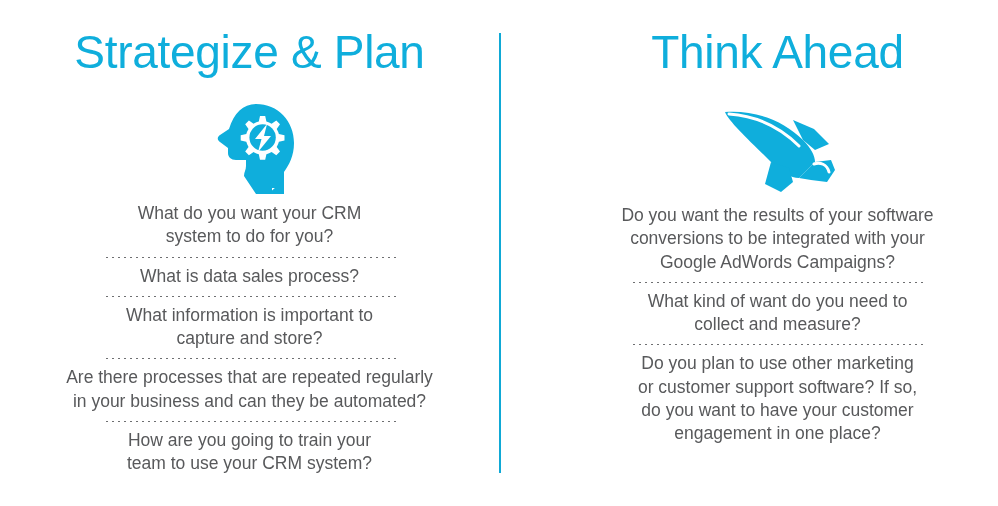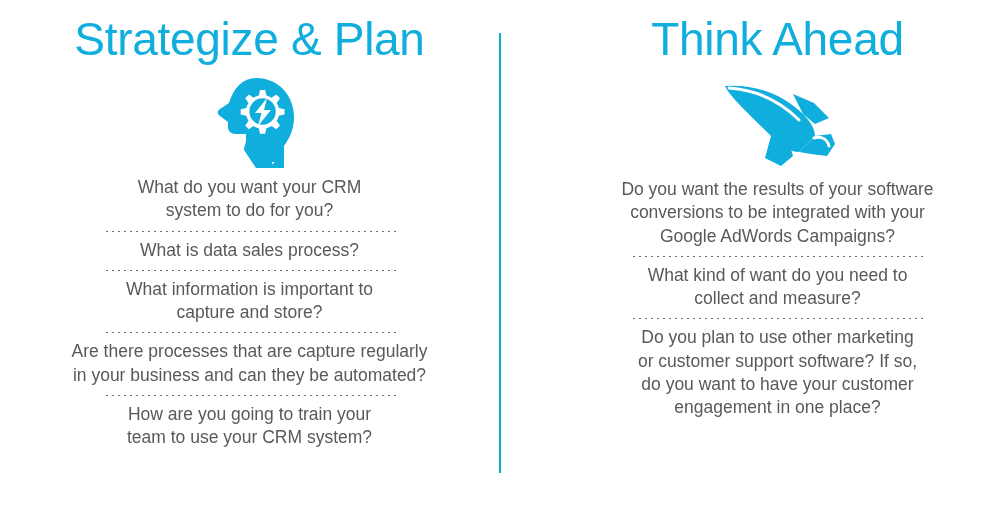--- a/index.html
+++ b/index.html
@@ -37,21 +37,21 @@
   .divider {
     position: absolute;
     left: 499px;
     top: 33px;
     width: 2px;
     height: 440px;
     background: #0FA9D6;
   }
 
   .col-title {
-    margin: 0;
+    margin: 13px;
     padding-top: 16px;
     font-size: 46px;
     font-weight: 400;
     line-height: 1.0;
     letter-spacing: -0.3px;
     color: #0FAEDC;
     text-align: center;
     white-space: nowrap;
   }
 
@@ -152,21 +152,21 @@
 
     <ul class="item-list">
       <li class="item">What do you want your CRM
 system to do for you?</li>
       <li class="dotted-sep"></li>
       <li class="item">What is data sales process?</li>
       <li class="dotted-sep"></li>
       <li class="item">What information is important to
 capture and store?</li>
       <li class="dotted-sep"></li>
-      <li class="item">Are there processes that are capture regularly
+      <li class="item">Are there processes that are repeated regularly
 in your business and can they be automated?</li>
       <li class="dotted-sep"></li>
       <li class="item">How are you going to train your
 team to use your CRM system?</li>
     </ul>
   </div>
 
   <div class="column right">
     <h1 class="col-title">Think Ahead</h1>
 

